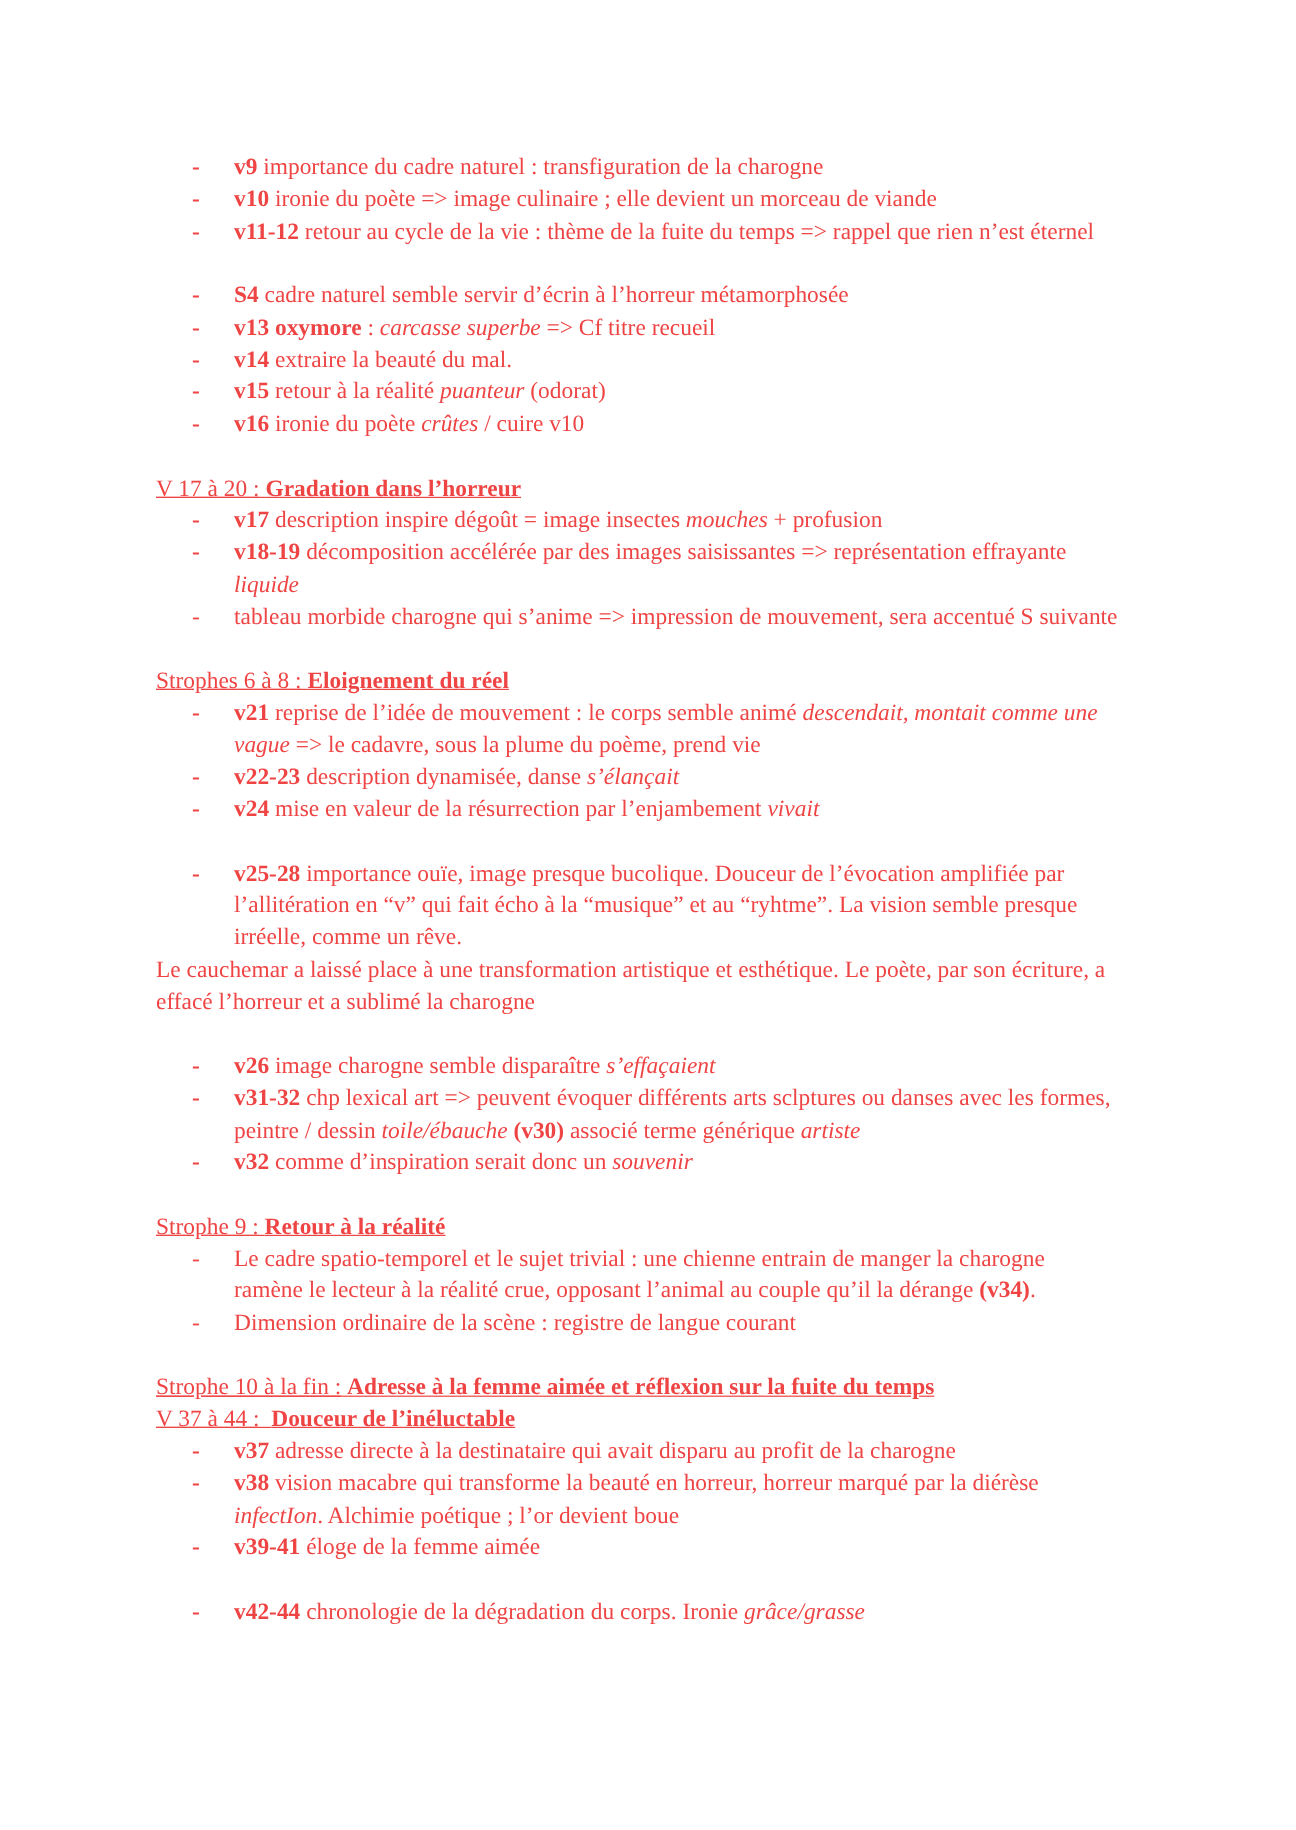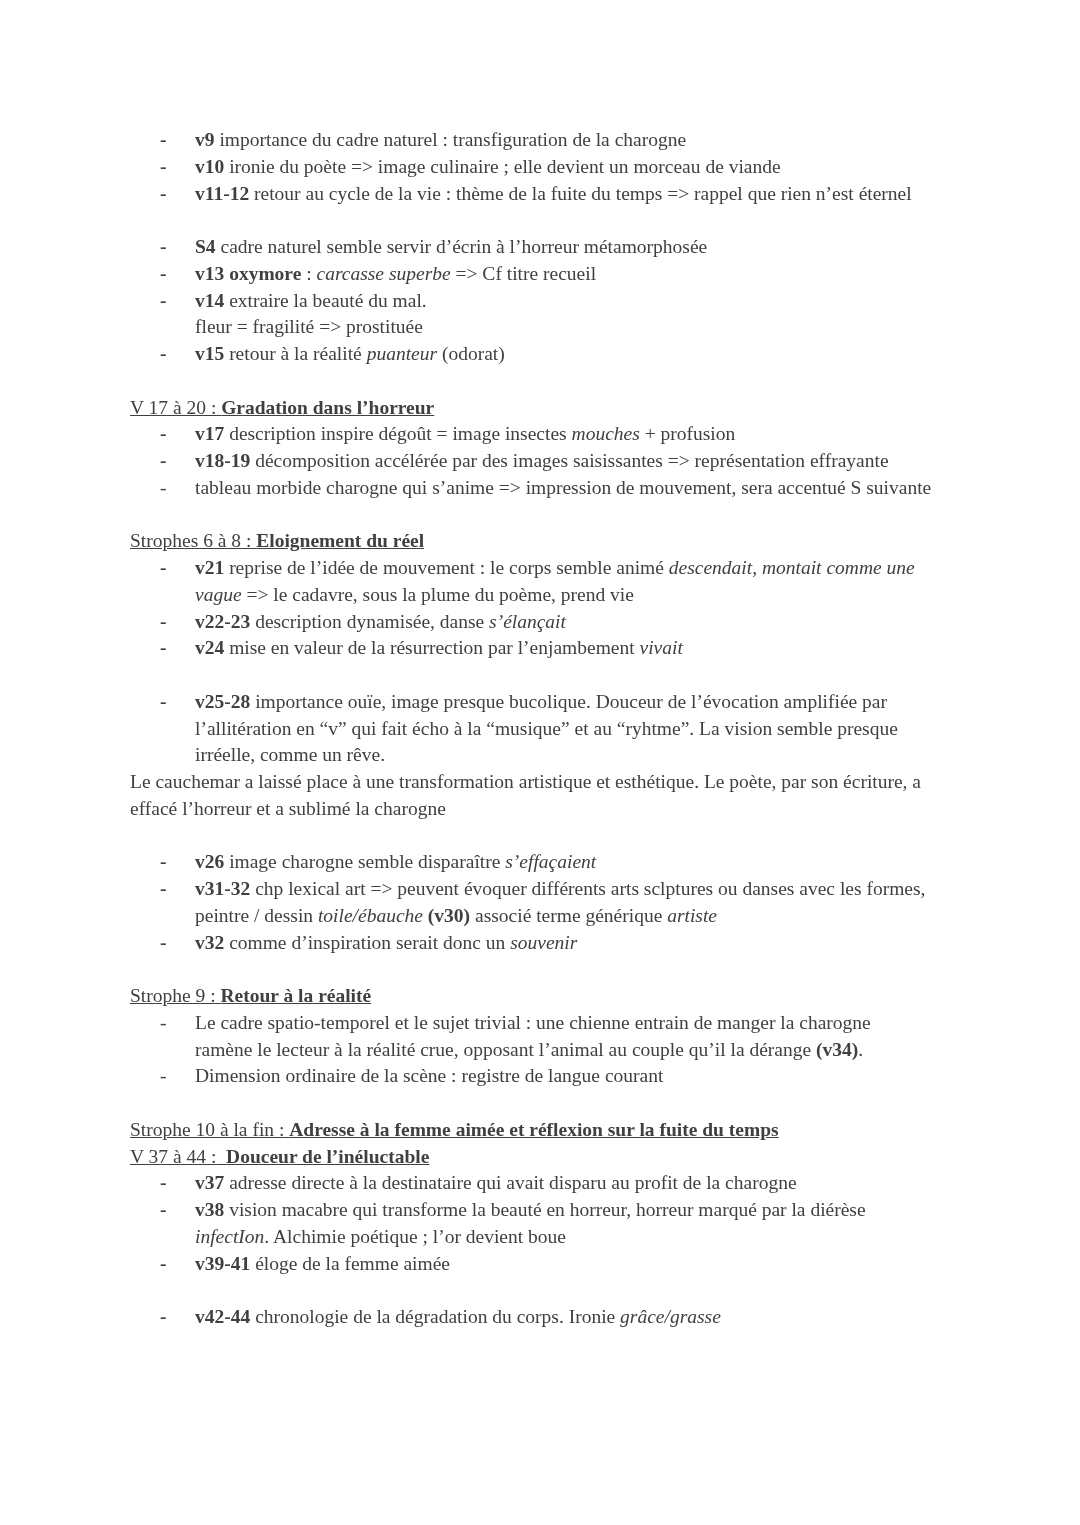--- a/index.html
+++ b/index.html
@@ -5,21 +5,21 @@
   html, body { margin: 0; padding: 0; background: #ffffff; }
   .page {
     position: relative;
     width: 1080px;
     height: 1525px;
     background: #ffffff;
     overflow: hidden;
     font-family: "Liberation Serif", "DejaVu Serif", serif;
     font-size: 19.5px;
     line-height: 26.75px;
-    color: #404040;
+    color: #ef4444;
   }
   .content {
     position: absolute;
     left: 130px;
     top: 127px;
     width: 900px;
   }
   .line { white-space: pre; }
   .line.bullet { padding-left: 30px; }
   .line.cont  { padding-left: 65px; }
@@ -37,26 +37,27 @@
 
 <div class="page">
   <div class="content">
       <div class="line bullet"><span class="dash run-b">-</span><span><span class="run-b">v9</span><span class="run-n"> importance du cadre naturel : transfiguration de la charogne</span></span></div>
       <div class="line bullet"><span class="dash run-b">-</span><span><span class="run-b">v10</span><span class="run-n"> ironie du poète =&gt; image culinaire ; elle devient un morceau de viande</span></span></div>
       <div class="line bullet"><span class="dash run-b">-</span><span><span class="run-b">v11-12</span><span class="run-n"> retour au cycle de la vie : thème de la fuite du temps =&gt; rappel que rien n’est éternel</span></span></div>
       <div class="spacer"></div>
       <div class="line bullet"><span class="dash run-b">-</span><span><span class="run-b">S4</span><span class="run-n"> cadre naturel semble servir d’écrin à l’horreur métamorphosée</span></span></div>
       <div class="line bullet"><span class="dash run-b">-</span><span><span class="run-b">v13 oxymore</span><span class="run-n"> : </span><span class="run-i">carcasse superbe</span><span class="run-n"> =&gt; Cf titre recueil</span></span></div>
       <div class="line bullet"><span class="dash run-b">-</span><span><span class="run-b">v14</span><span class="run-n"> extraire la beauté du mal.</span></span></div>
-      <div class="line cont"><span><span class="run-n">fleur = fragilité =&gt; prostituée</span></span></div>
       <div class="line bullet"><span class="dash run-b">-</span><span><span class="run-b">v15</span><span class="run-n"> retour à la réalité </span><span class="run-i">puanteur</span><span class="run-n"> (odorat)</span></span></div>
+      <div class="line bullet"><span class="dash run-b">-</span><span><span class="run-b">v16</span><span class="run-n"> ironie du poète </span><span class="run-i">crûtes</span><span class="run-n"> / cuire v10</span></span></div>
       <div class="spacer"></div>
       <div class="line heading"><span><span class="run-u">V 17 à 20 :</span><span class="run-n"> </span><span class="run-b">Gradation dans l’horreur</span></span></div>
       <div class="line bullet"><span class="dash run-b">-</span><span><span class="run-b">v17</span><span class="run-n"> description inspire dégoût = image insectes </span><span class="run-i">mouches</span><span class="run-n"> + profusion</span></span></div>
       <div class="line bullet"><span class="dash run-b">-</span><span><span class="run-b">v18-19</span><span class="run-n"> décomposition accélérée par des images saisissantes =&gt; représentation effrayante</span></span></div>
+      <div class="line cont"><span><span class="run-i">liquide</span></span></div>
       <div class="line bullet"><span class="dash">-</span><span><span class="run-n">tableau morbide charogne qui s’anime =&gt; impression de mouvement, sera accentué S suivante</span></span></div>
       <div class="spacer"></div>
       <div class="line heading"><span><span class="run-u">Strophes 6 à 8 :</span><span class="run-n"> </span><span class="run-b">Eloignement du réel</span></span></div>
       <div class="line bullet"><span class="dash run-b">-</span><span><span class="run-b">v21</span><span class="run-n"> reprise de l’idée de mouvement : le corps semble animé </span><span class="run-i">descendait, montait comme une</span></span></div>
       <div class="line cont"><span><span class="run-i">vague</span><span class="run-n"> =&gt; le cadavre, sous la plume du poème, prend vie</span></span></div>
       <div class="line bullet"><span class="dash run-b">-</span><span><span class="run-b">v22-23</span><span class="run-n"> description dynamisée, danse </span><span class="run-i">s’élançait</span></span></div>
       <div class="line bullet"><span class="dash run-b">-</span><span><span class="run-b">v24</span><span class="run-n"> mise en valeur de la résurrection par l’enjambement </span><span class="run-i">vivait</span></span></div>
       <div class="spacer"></div>
       <div class="line bullet"><span class="dash run-b">-</span><span><span class="run-b">v25-28</span><span class="run-n"> importance ouïe, image presque bucolique. Douceur de l’évocation amplifiée par</span></span></div>
       <div class="line cont"><span><span class="run-n">l’allitération en “v” qui fait écho à la “musique” et au “ryhtme”. La vision semble presque</span></span></div>

